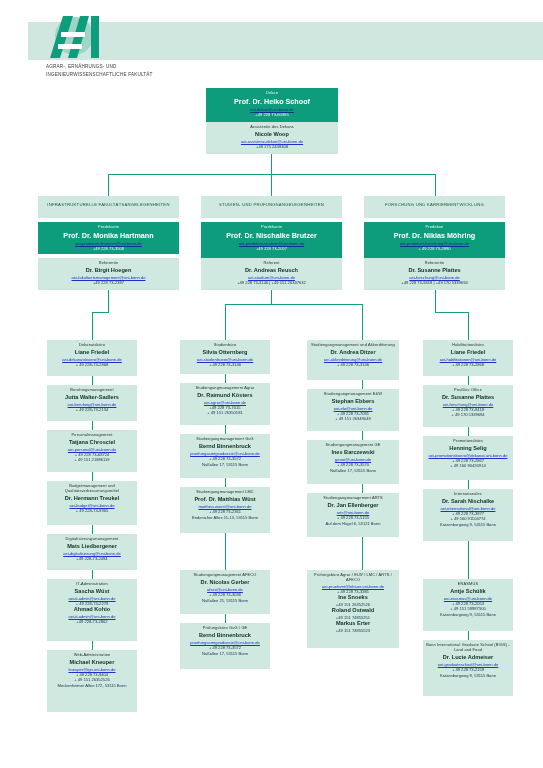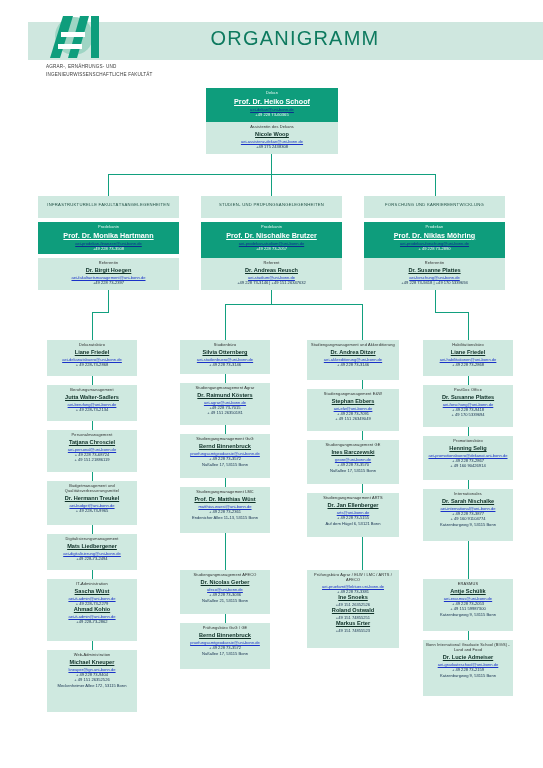--- a/index.html
+++ b/index.html
@@ -85,21 +85,20 @@
     letter-spacing: .15px;
     color: #2b2b2b;
     margin: 0 0 1px 0;
   }
   .dark .role { color: #eafaf5; }
   .name {
     font-size: 5.6px;
     font-weight: bold;
     margin: 0 0 1px 0;
     color: #0d2f26;
-    text-decoration: underline;
   }
   .dark .name { color: #ffffff; font-size: 7.2px; }
   .mail {
     font-size: 4.1px;
     color: #1a32c8;
     text-decoration: underline;
     word-break: break-all;
     margin: 0;
   }
   .dark .mail { color: #0b2f8f; }
@@ -147,21 +146,20 @@
       <path d="M4 44 L17 2 L27 2 L14 44 Z" fill="#0e9d7c"></path>
       <path d="M22 44 L34 2 L43 2 L31 44 Z" fill="#0e9d7c"></path>
       <rect x="45" y="2" width="8" height="42" fill="#0e9d7c"></rect>
       <rect x="15" y="18" width="24" height="5" fill="#ffffff"></rect>
       <rect x="12" y="30" width="24" height="5" fill="#ffffff"></rect>
     </svg>
   </div>
 
   <div class="logo-caption">AGRAR-, ERNÄHRUNGS- UND INGENIEURWISSENSCHAFTLICHE FAKULTÄT</div>
 
-  <div class="header-title">ORGANIGRAMM</div>
 
   <div class="box dark" style="left:206px; top:88px; width:132px; height:34px;">
     <p class="role">Dekan</p>
     <p class="name">Prof. Dr. Heiko Schoof</p>
     <p class="mail">aei-dekan@uni-bonn.de</p>
     <p class="tel">+49 228 73-60365</p>
   </div>
 
   <div class="box pale" style="left:206px; top:122px; width:132px; height:32px;">
     <p class="role">Assistentin des Dekans</p>

